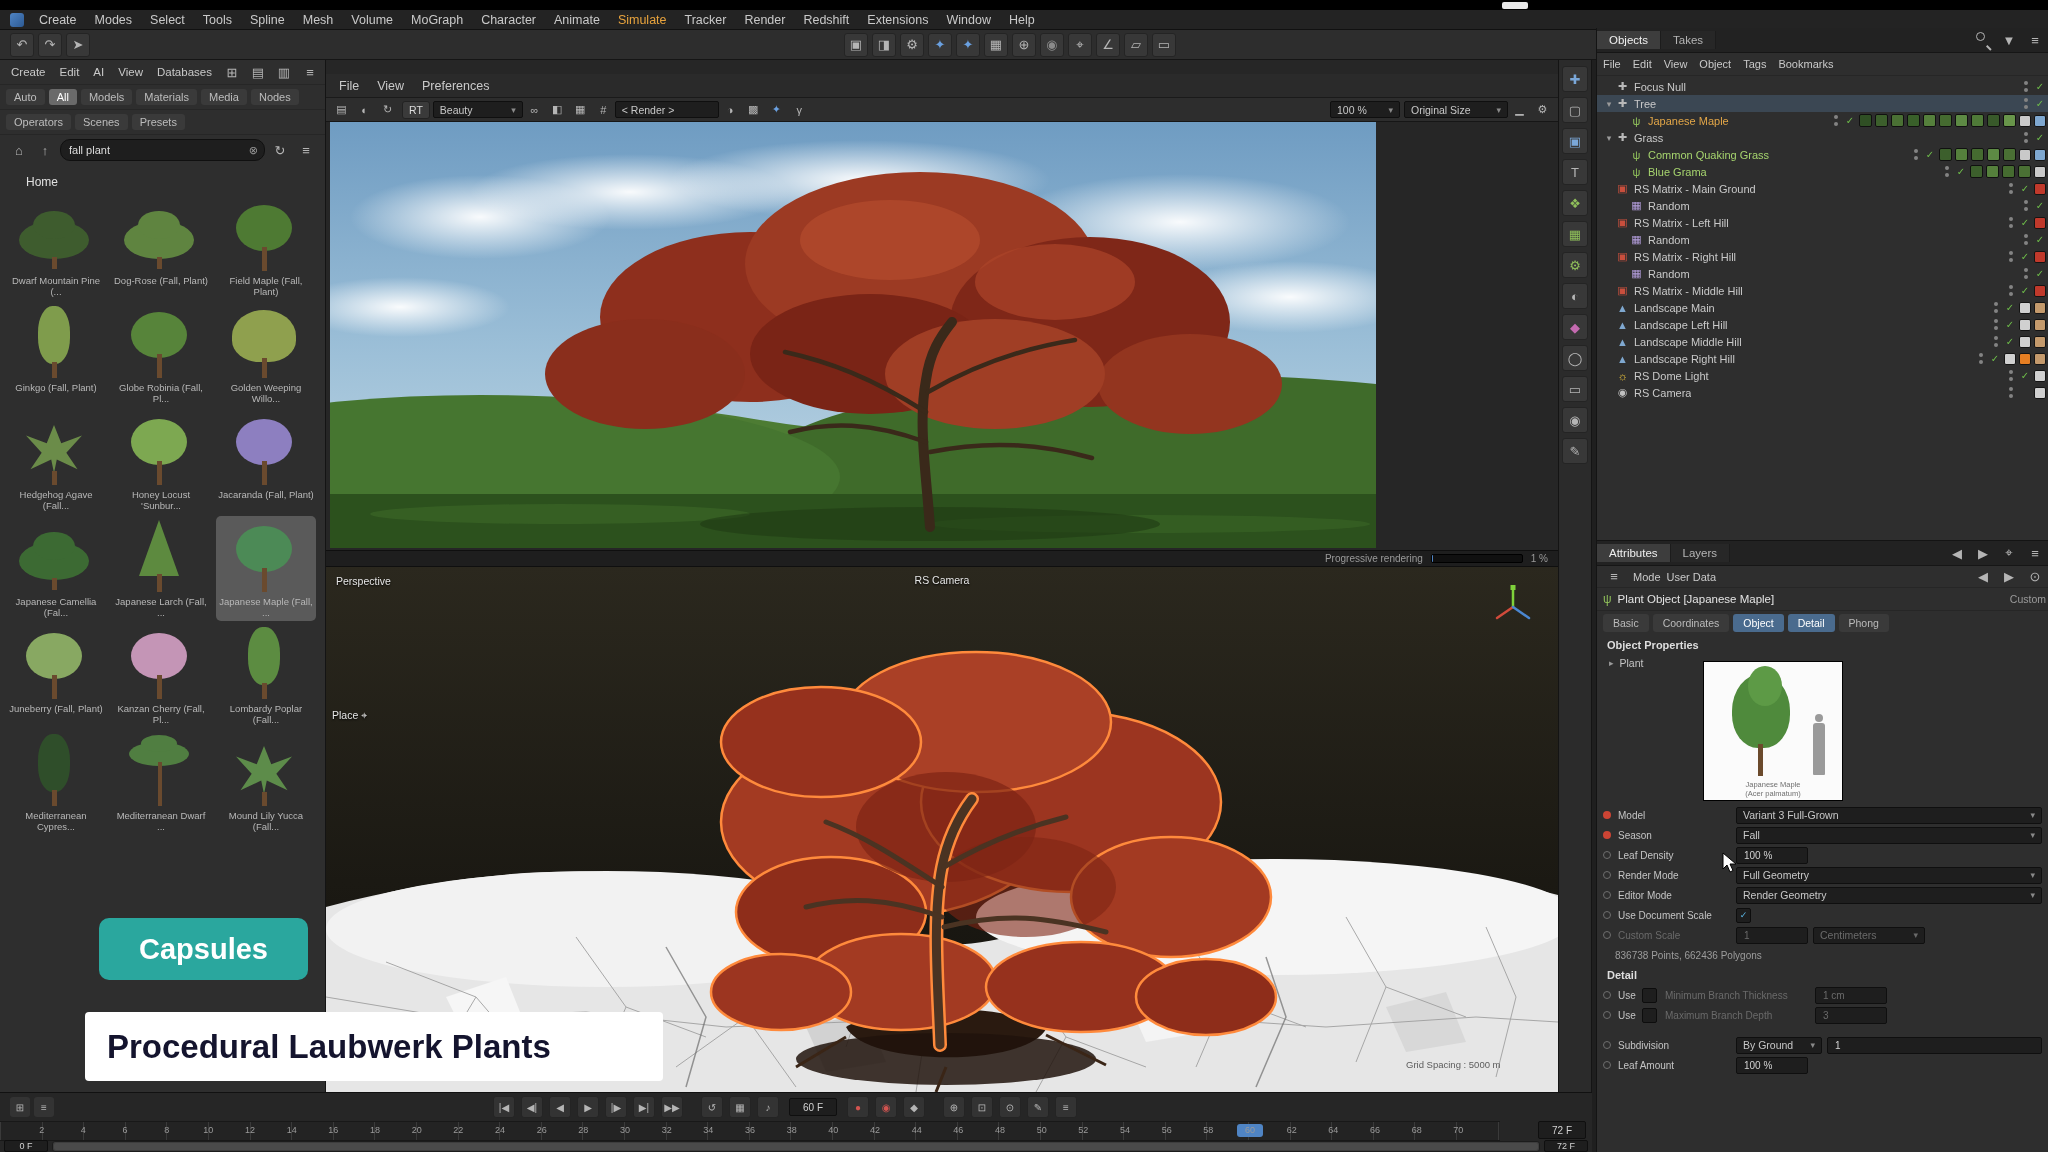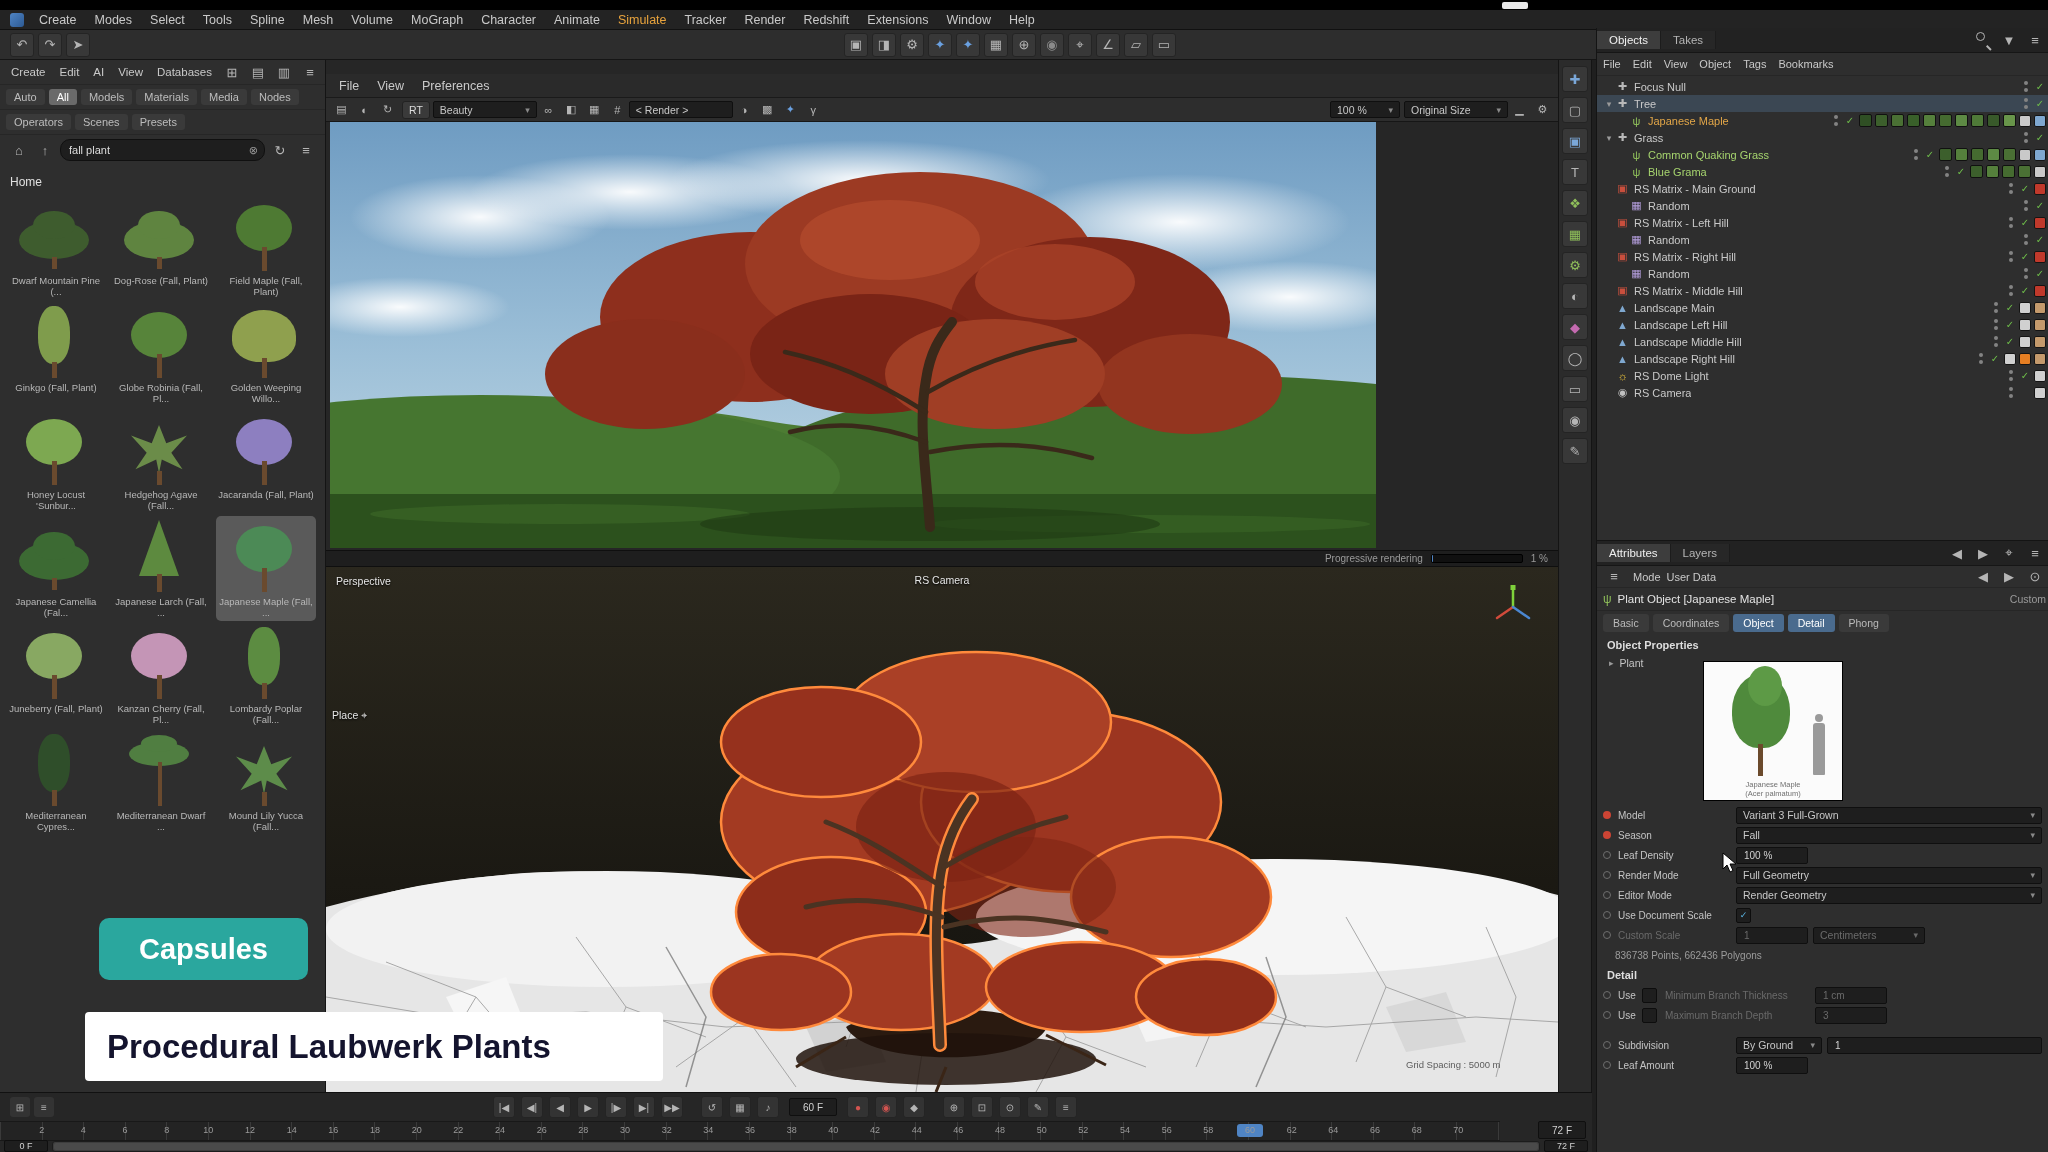--- a/index.html
+++ b/index.html
@@ -27,21 +27,21 @@
   
   .left-panel{left:0;top:60px;width:326px;height:1032px;background:#2e2e2e;border-right:1px solid #141414;box-sizing:border-box;}
   .ab-row{display:flex;align-items:center;height:24px;padding:0 4px;border-bottom:1px solid #262626;}
   .ab-row .menu-item{padding:0 7px;font-size:11.5px;}
   .ftab{padding:2px 8px;margin:0 2px;border-radius:3px;background:#3a3a3a;color:#bdbdbd;font-size:11px;cursor:default;}
   .ftab.active{background:#6a6a6a;color:#fff;}
   .search-row{display:flex;align-items:center;height:30px;padding:0 6px;gap:2px;}
   .search-wrap{flex:1;display:flex;align-items:center;background:#1e1e1e;border:1px solid #101010;border-radius:10px;height:20px;padding:0 6px;}
   .search-wrap input{flex:1;background:transparent;border:none;outline:none;color:#ddd;font-size:11px;font-family:"Liberation Sans",sans-serif;}
   .search-clear{color:#9a9a9a;font-size:11px;cursor:default;}
-  .ab-location{padding:10px 10px 2px 10px;font-size:12px;color:#e0e0e0;}
+  .ab-location{padding:10px 10px 2px 26px;font-size:12px;color:#e0e0e0;}
   #asset-grid{display:flex;flex-wrap:wrap;padding:4px 6px;gap:2px 5px;}
   .acell{width:100px;padding:2px 0;border-radius:5px;cursor:default;}
   .acell.selected{background:#5a5a5a;}
   .athumb{position:relative;height:78px;}
   .athumb i{display:block;}
   .canopy{position:absolute;left:20px;top:8px;width:56px;height:46px;border-radius:50%;}
   .canopy2{display:none;position:absolute;border-radius:50%;}
   .trunk{position:absolute;left:46px;top:50px;width:5px;height:24px;background:#6a4a2e;}
   [data-shape="bush"] .canopy{left:13px;top:24px;width:70px;height:38px;}
   [data-shape="bush"] .canopy2{display:block;left:27px;top:14px;width:42px;height:28px;}
@@ -315,34 +315,34 @@
         </div>
         <div class="acell">
           <div class="athumb" data-shape="weeping">
             <i class="canopy" style="background: rgb(143, 160, 78);"></i>
             <i class="canopy2" style="background: rgb(143, 160, 78);"></i>
             <i class="trunk"></i>
           </div>
           <div class="alabel">Golden Weeping Willo...</div>
         </div>
         <div class="acell">
+          <div class="athumb" data-shape="spiky">
+            <i class="canopy" style="background: rgb(107, 140, 73);"></i>
+            <i class="canopy2" style="background: rgb(107, 140, 73);"></i>
+            <i class="trunk"></i>
+          </div>
+          <div class="alabel">Hedgehog Agave (Fall...</div>
+        </div>
+        <div class="acell">
           <div class="athumb" data-shape="round">
             <i class="canopy" style="background: rgb(125, 168, 81);"></i>
             <i class="canopy2" style="background: rgb(125, 168, 81);"></i>
             <i class="trunk"></i>
           </div>
           <div class="alabel">Honey Locust 'Sunbur...</div>
-        </div>
-        <div class="acell">
-          <div class="athumb" data-shape="spiky">
-            <i class="canopy" style="background: rgb(107, 140, 73);"></i>
-            <i class="canopy2" style="background: rgb(107, 140, 73);"></i>
-            <i class="trunk"></i>
-          </div>
-          <div class="alabel">Hedgehog Agave (Fall...</div>
         </div>
         <div class="acell">
           <div class="athumb" data-shape="round">
             <i class="canopy" style="background: rgb(141, 127, 192);"></i>
             <i class="canopy2" style="background: rgb(141, 127, 192);"></i>
             <i class="trunk"></i>
           </div>
           <div class="alabel">Jacaranda (Fall, Plant)</div>
         </div>
         <div class="acell">
@@ -428,21 +428,21 @@
           <span class="menu-item">Preferences</span>
         </span>
       </div>
     <div class="pv-toolbar">
       <span class="row" id="pvt-a">
           <span class="icon flat">▤</span>
           <span class="icon flat">◐</span>
           <span class="icon flat">↻</span>
         </span>
       <span class="rt-btn">RT</span>
-      <span class="dd" style="width:104px">
+      <span class="dd" style="width:90px">
         <span>Beauty</span>
           <span class="ddar">▾</span>
       </span>
       <span class="row" id="pvt-b">
           <span class="icon flat">∞</span>
           <span class="icon flat">◧</span>
           <span class="icon flat">▦</span>
           <span class="icon flat">#</span>
         </span>
       <span class="dd" style="width:104px">

